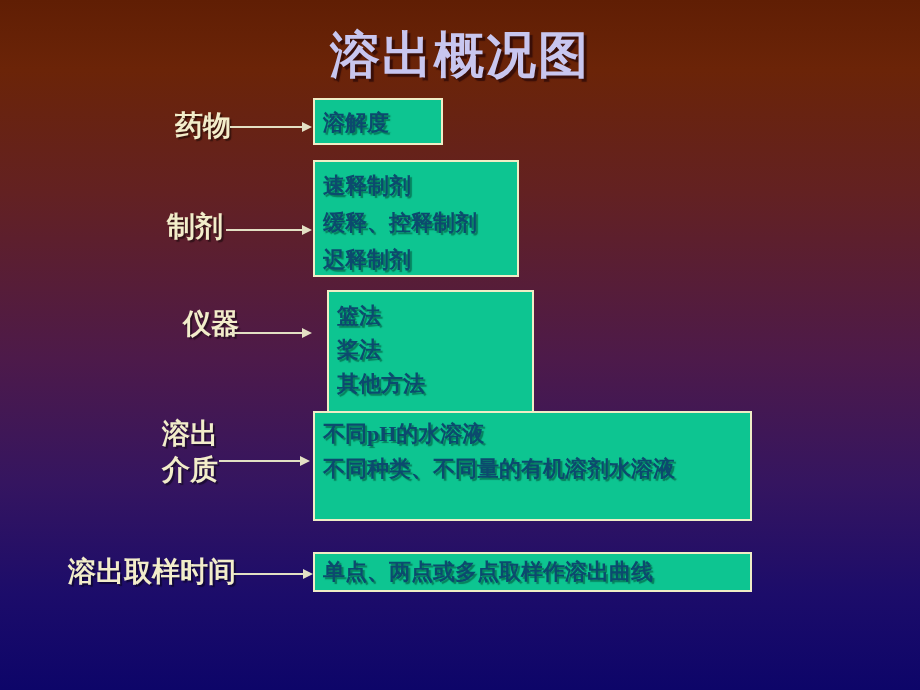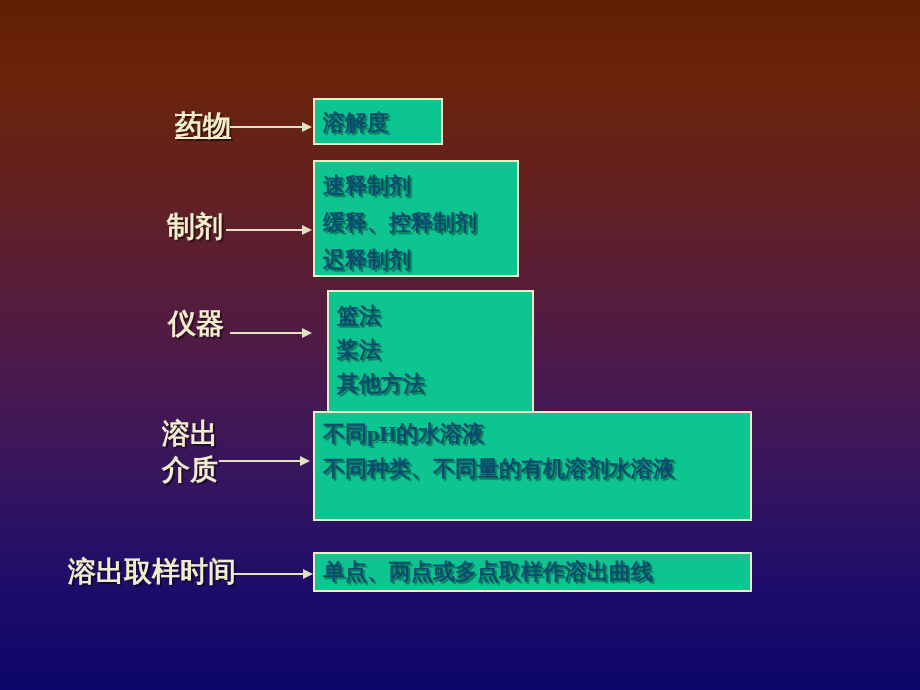--- a/index.html
+++ b/index.html
@@ -74,22 +74,23 @@
     border-left: 10px solid #e3e0c4;
     border-top: 5px solid transparent;
     border-bottom: 5px solid transparent;
   }
 </style>
 </head>
 <body>
 
 <div class="slide">
 
+  <div class="title">溶出概况图</div>
 
-  <div class="label" style="left:175px; top:108px;text-decoration:underline;">
+  <div class="label" style="left:175px; top:108px;">
     <div>药物</div>
   </div>
   <div class="arrow" style="left:230px; top:127px; width:82px;">
     <span class="shaft"></span>
     <span class="head"></span>
   </div>
   <div class="box b1" style="left:313px; top:98px; width:130px; height:47px;">
     <div class="box-line">溶解度</div>
   </div>
 
@@ -99,21 +100,21 @@
   <div class="arrow" style="left:226px; top:230px; width:86px;">
     <span class="shaft"></span>
     <span class="head"></span>
   </div>
   <div class="box b2" style="left:313px; top:160px; width:206px; height:117px;">
     <div class="box-line">速释制剂</div>
     <div class="box-line">缓释、控释制剂</div>
     <div class="box-line">迟释制剂</div>
   </div>
 
-  <div class="label" style="left:168px; top:306px;">
+  <div class="label" style="left:183px; top:306px;">
     <div>仪器</div>
   </div>
   <div class="arrow" style="left:230px; top:333px; width:82px;">
     <span class="shaft"></span>
     <span class="head"></span>
   </div>
   <div class="box b3" style="left:327px; top:290px; width:207px; height:129px;">
     <div class="box-line">篮法</div>
     <div class="box-line">桨法</div>
     <div class="box-line">其他方法</div>

